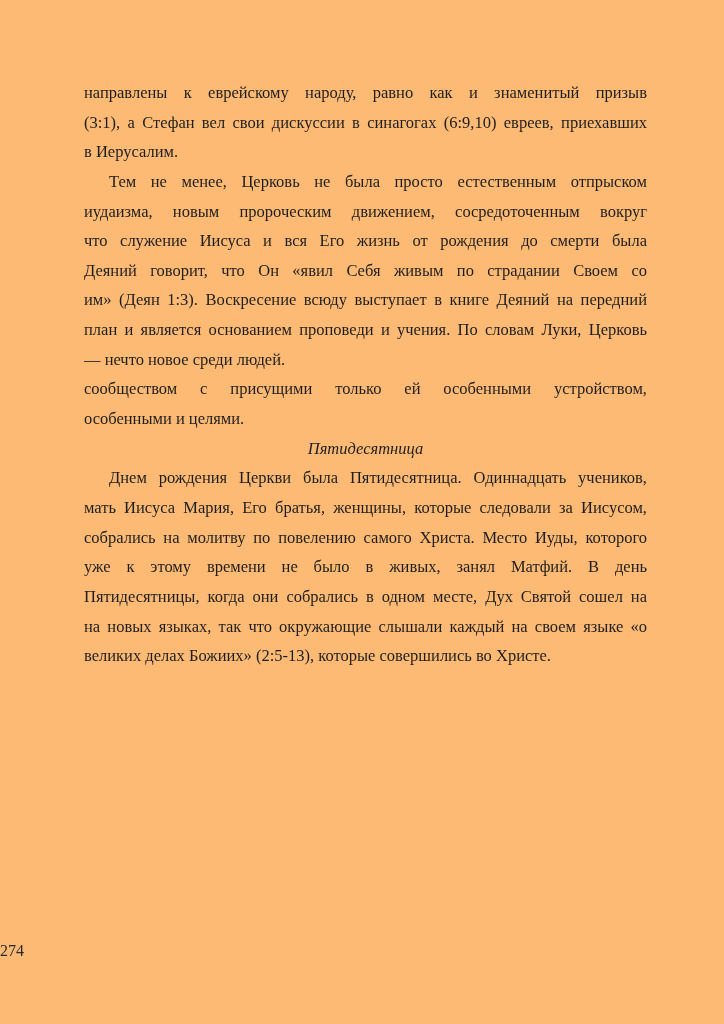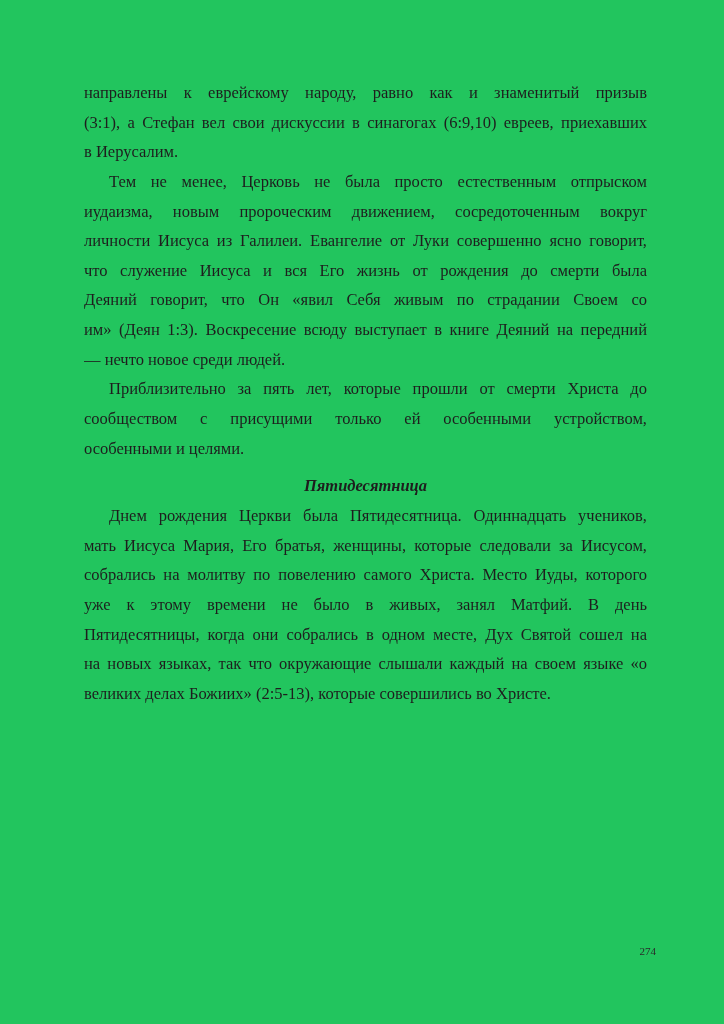--- a/index.html
+++ b/index.html
@@ -4,21 +4,21 @@
 <style>
   html, body {
     margin: 0;
     padding: 0;
     background: #ffffff;
   }
   .page {
     position: relative;
     width: 724px;
     height: 1024px;
-    background: #22c55e;
+    background: #fdba74;
     overflow: hidden;
     font-family: "Liberation Serif", "DejaVu Serif", serif;
     color: #1e1e1e;
   }
   .text-block {
     position: absolute;
     left: 84px;
     top: 78px;
     width: 563px;
     font-size: 16.5px;
@@ -35,56 +35,54 @@
   }
   .line.last {
     text-align-last: left;
   }
   .line.first-indent {
     text-indent: 25px;
   }
   .heading {
     height: 29.65px;
     text-align: center;
-    font-weight: bold;
+    font-weight: normal;
     font-style: italic;
-    margin-top: 8px;
   }
   .page-number {
     position: absolute;
     top: 941px;
     left: 0;
     width: 656px;
-    text-align: right;
-    font-size: 11px;
+    text-align: left;
+    font-size: 16px;
     line-height: 20px;
     color: #2a2a2a;
   }
 </style>
 </head>
 <body>
 
 <div class="page">
   <div class="text-block" id="text-block">
       <div class="paragraph">
         <div class="line">направлены к еврейскому народу, равно как и знаменитый призыв</div>
         <div class="line">(3:1), а Стефан вел свои дискуссии в синагогах (6:9,10) евреев, приехавших</div>
         <div class="line last">в Иерусалим.</div>
       </div>
       <div class="paragraph">
         <div class="line first-indent">Тем не менее, Церковь не была просто естественным отпрыском</div>
         <div class="line">иудаизма, новым пророческим движением, сосредоточенным вокруг</div>
-        <div class="line">личности Иисуса из Галилеи. Евангелие от Луки совершенно ясно говорит,</div>
         <div class="line">что служение Иисуса и вся Его жизнь от рождения до смерти была</div>
         <div class="line">Деяний говорит, что Он «явил Себя живым по страдании Своем со</div>
         <div class="line">им» (Деян 1:3). Воскресение всюду выступает в книге Деяний на передний</div>
+        <div class="line">план и является основанием проповеди и учения. По словам Луки, Церковь</div>
         <div class="line last">— нечто новое среди людей.</div>
       </div>
       <div class="paragraph">
-        <div class="line first-indent">Приблизительно за пять лет, которые прошли от смерти Христа до</div>
         <div class="line">сообществом с присущими только ей особенными устройством,</div>
         <div class="line last">особенными и целями.</div>
       </div>
       <div class="heading">Пятидесятница</div>
       <div class="paragraph">
         <div class="line first-indent">Днем рождения Церкви была Пятидесятница. Одиннадцать учеников,</div>
         <div class="line">мать Иисуса Мария, Его братья, женщины, которые следовали за Иисусом,</div>
         <div class="line">собрались на молитву по повелению самого Христа. Место Иуды, которого</div>
         <div class="line">уже к этому времени не было в живых, занял Матфий. В день</div>
         <div class="line">Пятидесятницы, когда они собрались в одном месте, Дух Святой сошел на</div>

